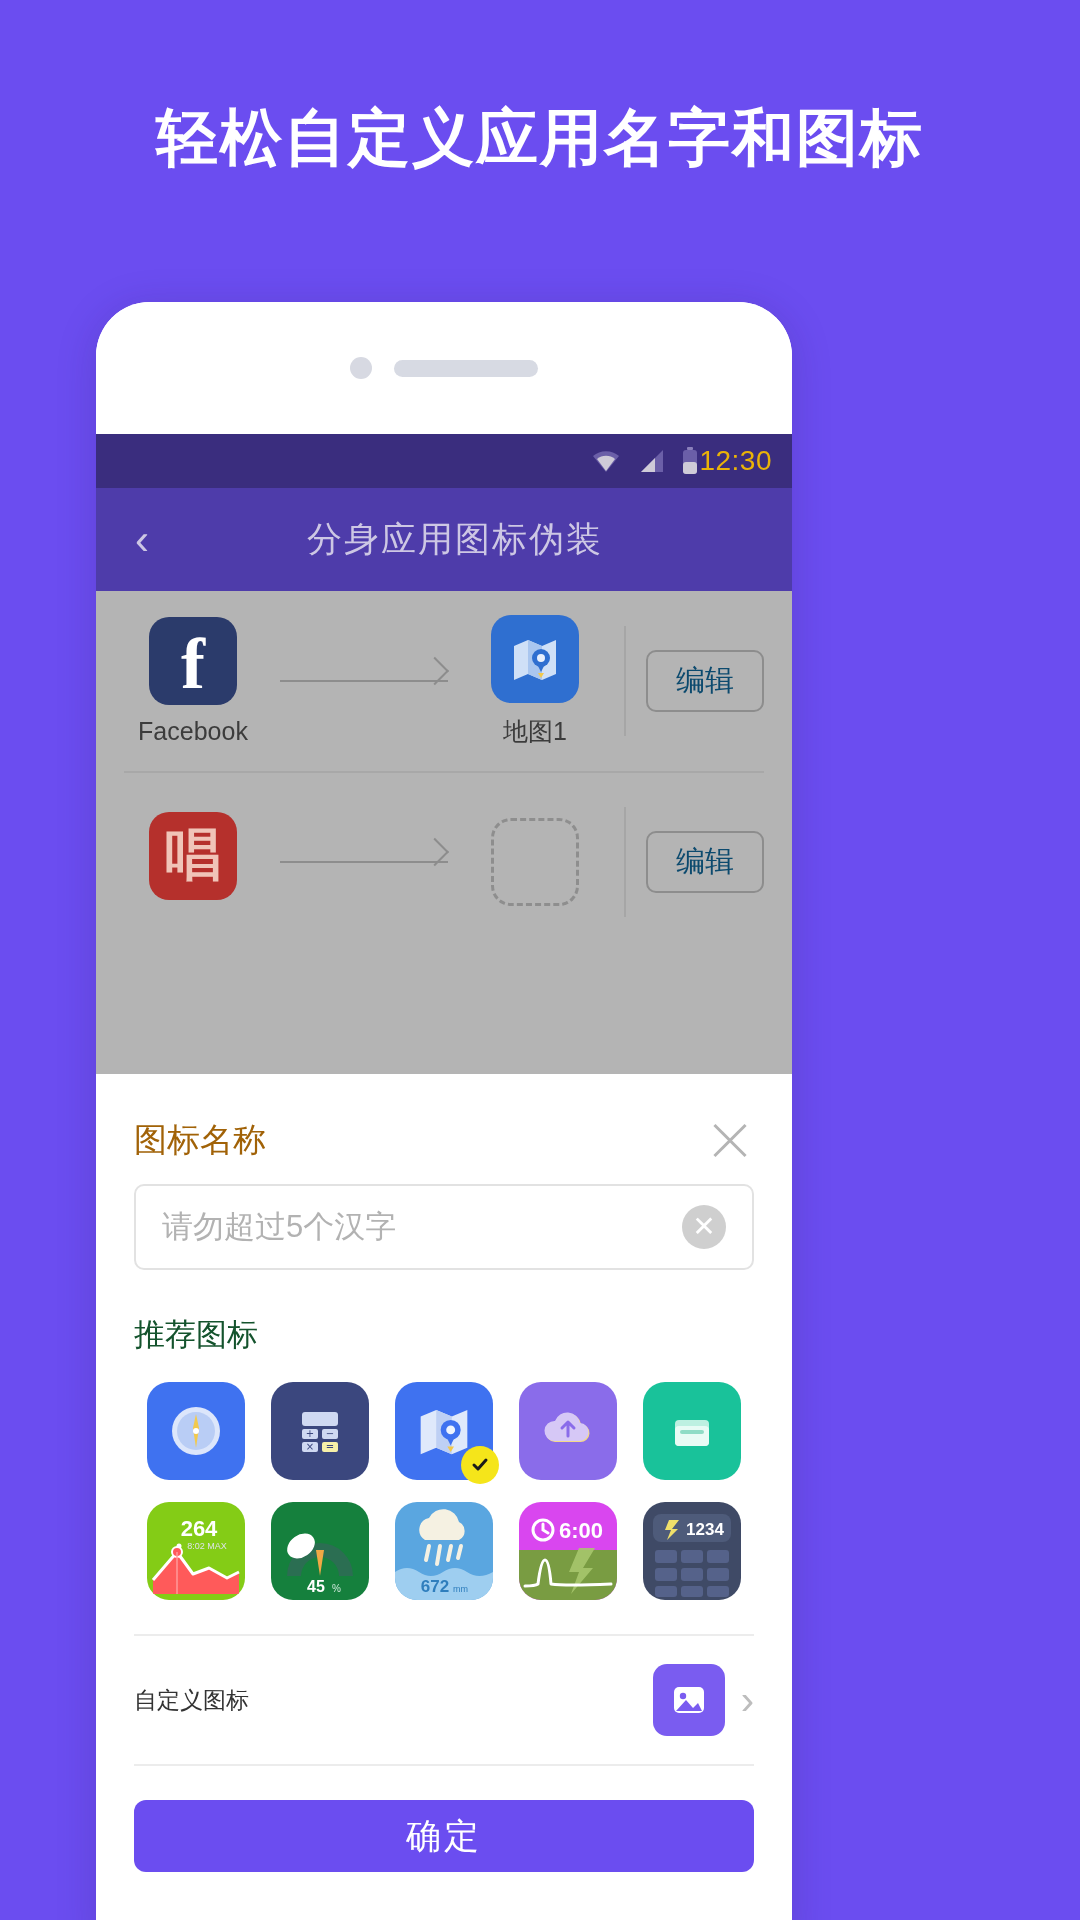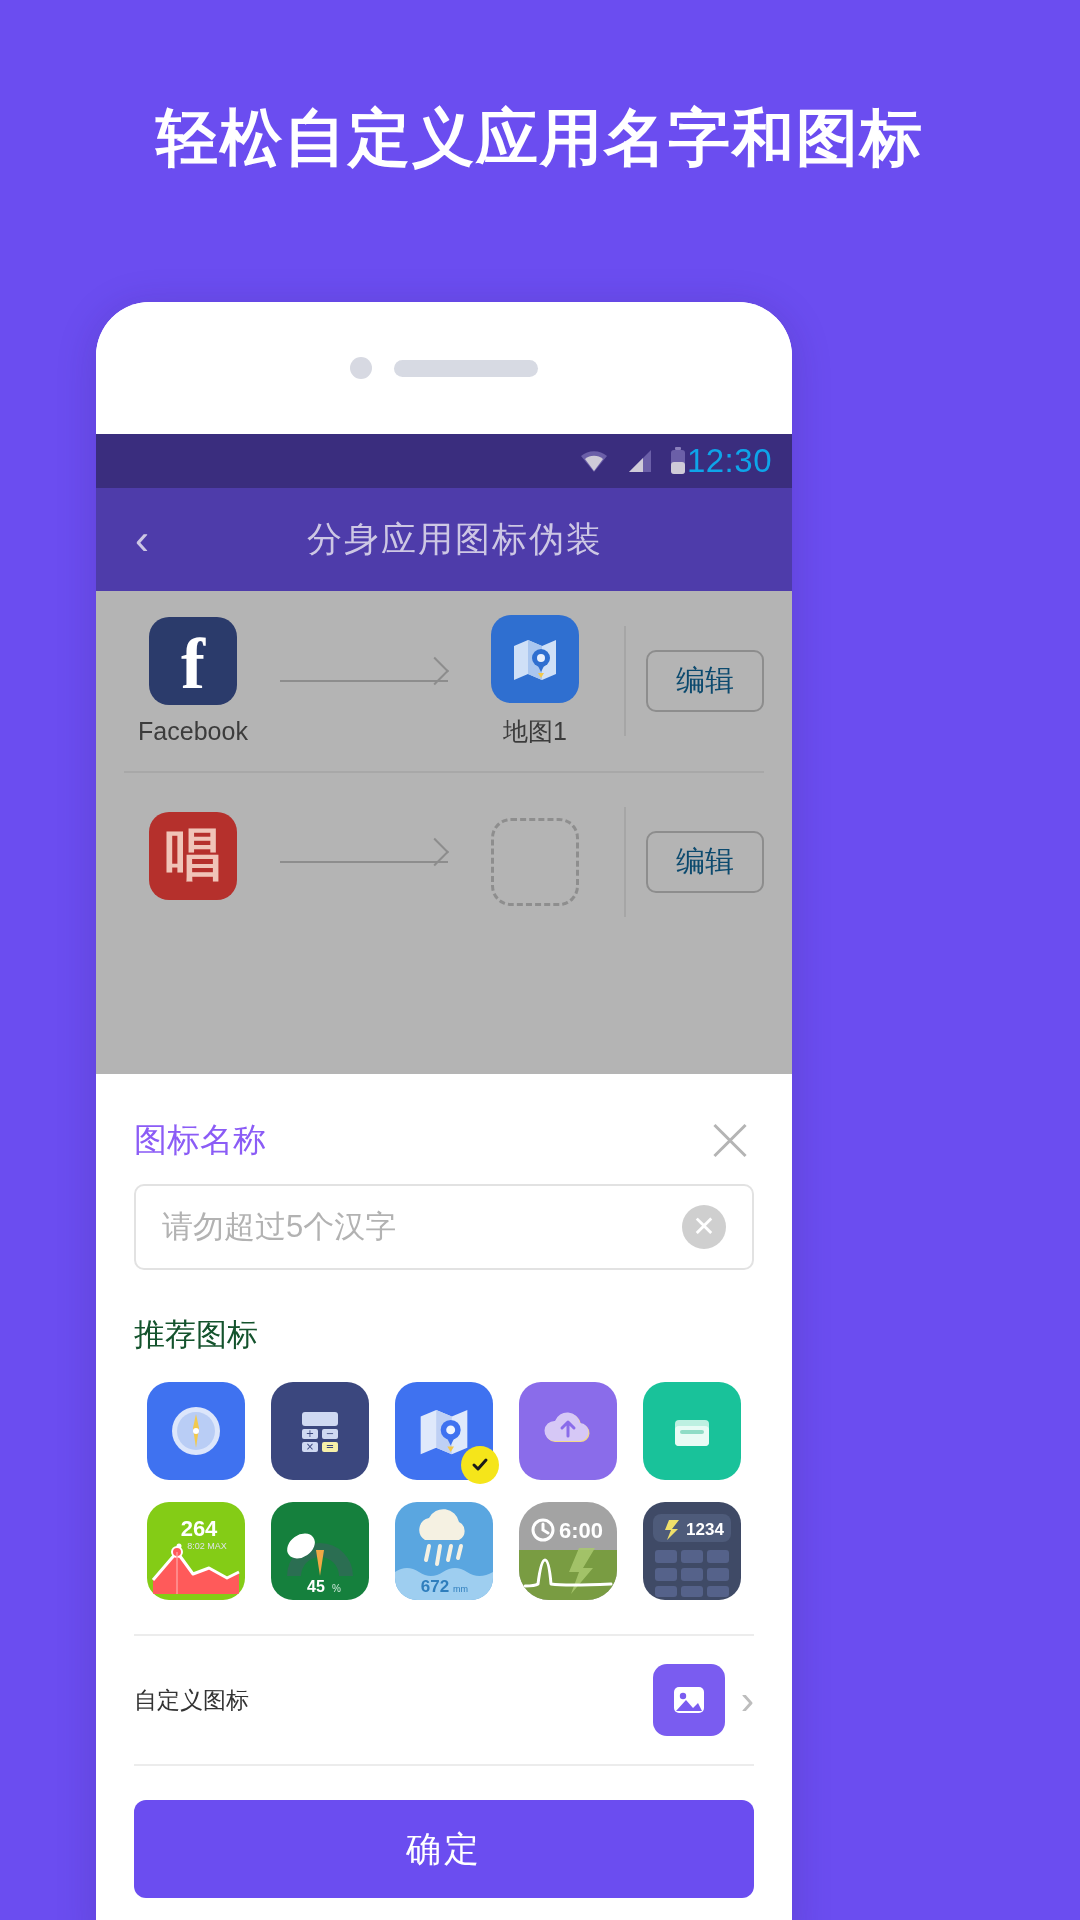--- a/index.html
+++ b/index.html
@@ -53,21 +53,21 @@
   }
 
   
   .statusbar {
     height: 54px; background: #3a2d7e;
     display: flex; align-items: center; justify-content: flex-end;
     padding-right: 20px;
   }
   .sb-icons { display: flex; align-items: center; gap: 16px; }
   .sb-time {
-    color: #0ea5e9; font-size: 33px; letter-spacing: 0.5px;
+    color: #eab308; font-size: 28px; letter-spacing: 0.5px;
   }
   .ic-wifi { width: 30px; height: 24px; position: relative; }
   .ic-wifi svg, .ic-signal svg, .ic-batt svg { display: block; }
 
   
   .titlebar {
     height: 103px; background: #4e3caa;
     display: flex; align-items: center;
     position: relative;
   }
@@ -128,21 +128,21 @@
     position: absolute; left: 0; bottom: 0; width: 696px;
     background: #ffffff;
     border-radius: 0;
     padding: 0 38px;
     height: 868px;
   }
   .sheet-head {
     display: flex; align-items: center; justify-content: space-between;
     padding-top: 36px; height: 96px;
   }
-  .sheet-title { font-size: 33px; color: #8b5cf6; }
+  .sheet-title { font-size: 33px; color: #a16207; }
   .close-x {
     width: 48px; height: 48px; position: relative; opacity: 0.55;
   }
   .close-x::before, .close-x::after {
     content: ""; position: absolute; left: 2px; top: 23px;
     width: 44px; height: 3px; background: #777;
   }
   .close-x::before { transform: rotate(45deg); }
   .close-x::after  { transform: rotate(-45deg); }
 
@@ -191,21 +191,21 @@
   .custom-label { font-size: 23px; color: #333333; }
   .custom-right { display: flex; align-items: center; gap: 16px; }
   .pic-ico {
     width: 72px; height: 72px; border-radius: 14px;
     background: #7a5cf0; display: flex; align-items: center; justify-content: center;
   }
   .chev-r { color: #bdbdbd; font-size: 40px; line-height: 1; }
 
   .confirm-btn {
     margin-top: 6px;
-    height: 98px; border-radius: 12px; background: #6b4df0;
+    height: 72px; border-radius: 12px; background: #6b4df0;
     color: #ffffff; font-size: 35px;
     display: flex; align-items: center; justify-content: center;
     letter-spacing: 3px;
   }
 </style>
 </head>
 <body>
 
 <div class="headline">轻松自定义应用名字和图标</div>
 
@@ -414,21 +414,21 @@
                 <line x1="66" y1="44" x2="63" y2="56"></line>
               </g>
               <path d="M0 70 q12 -8 24 0 q12 8 24 0 q12 -8 24 0 q12 8 26 0 L98 98 L0 98 Z" fill="#9ecef0"></path>
               <text x="40" y="90" font-size="17" font-weight="bold" fill="#2f7ebd" text-anchor="middle" font-family="Liberation Sans, sans-serif">672</text>
               <text x="58" y="90" font-size="9" fill="#2f7ebd" font-family="Liberation Sans, sans-serif">mm</text>
             </svg>
           </div>
         </div>
 
         <div class="grid-cell">
-          <div class="grid-ico" style="background:#a3a3a3;border-radius:30px;">
+          <div class="grid-ico" style="background:#d946ef;">
             <svg width="98" height="98" viewBox="0 0 98 98">
               <rect x="0" y="48" width="98" height="50" fill="#799c42"></rect>
               <circle cx="24" cy="28" r="10" fill="none" stroke="#ffffff" stroke-width="3"></circle>
               <path d="M24 22 L24 28 L29 31" stroke="#ffffff" stroke-width="3" fill="none" stroke-linecap="round"></path>
               <text x="62" y="36" font-size="22" font-weight="bold" fill="#ffffff" text-anchor="middle" font-family="Liberation Sans, sans-serif">6:00</text>
               <path d="M60 46 L76 46 L64 66 L74 66 L52 92 L60 70 L50 70 Z" fill="#a9c96e" opacity="0.85"></path>
               <path d="M6 84 q10 0 13 -2 q3 -24 7 -24 q4 0 6 24 q14 2 60 0" stroke="#ffffff" stroke-width="3" fill="none" stroke-linejoin="round" stroke-linecap="round"></path>
             </svg>
           </div>
         </div>

